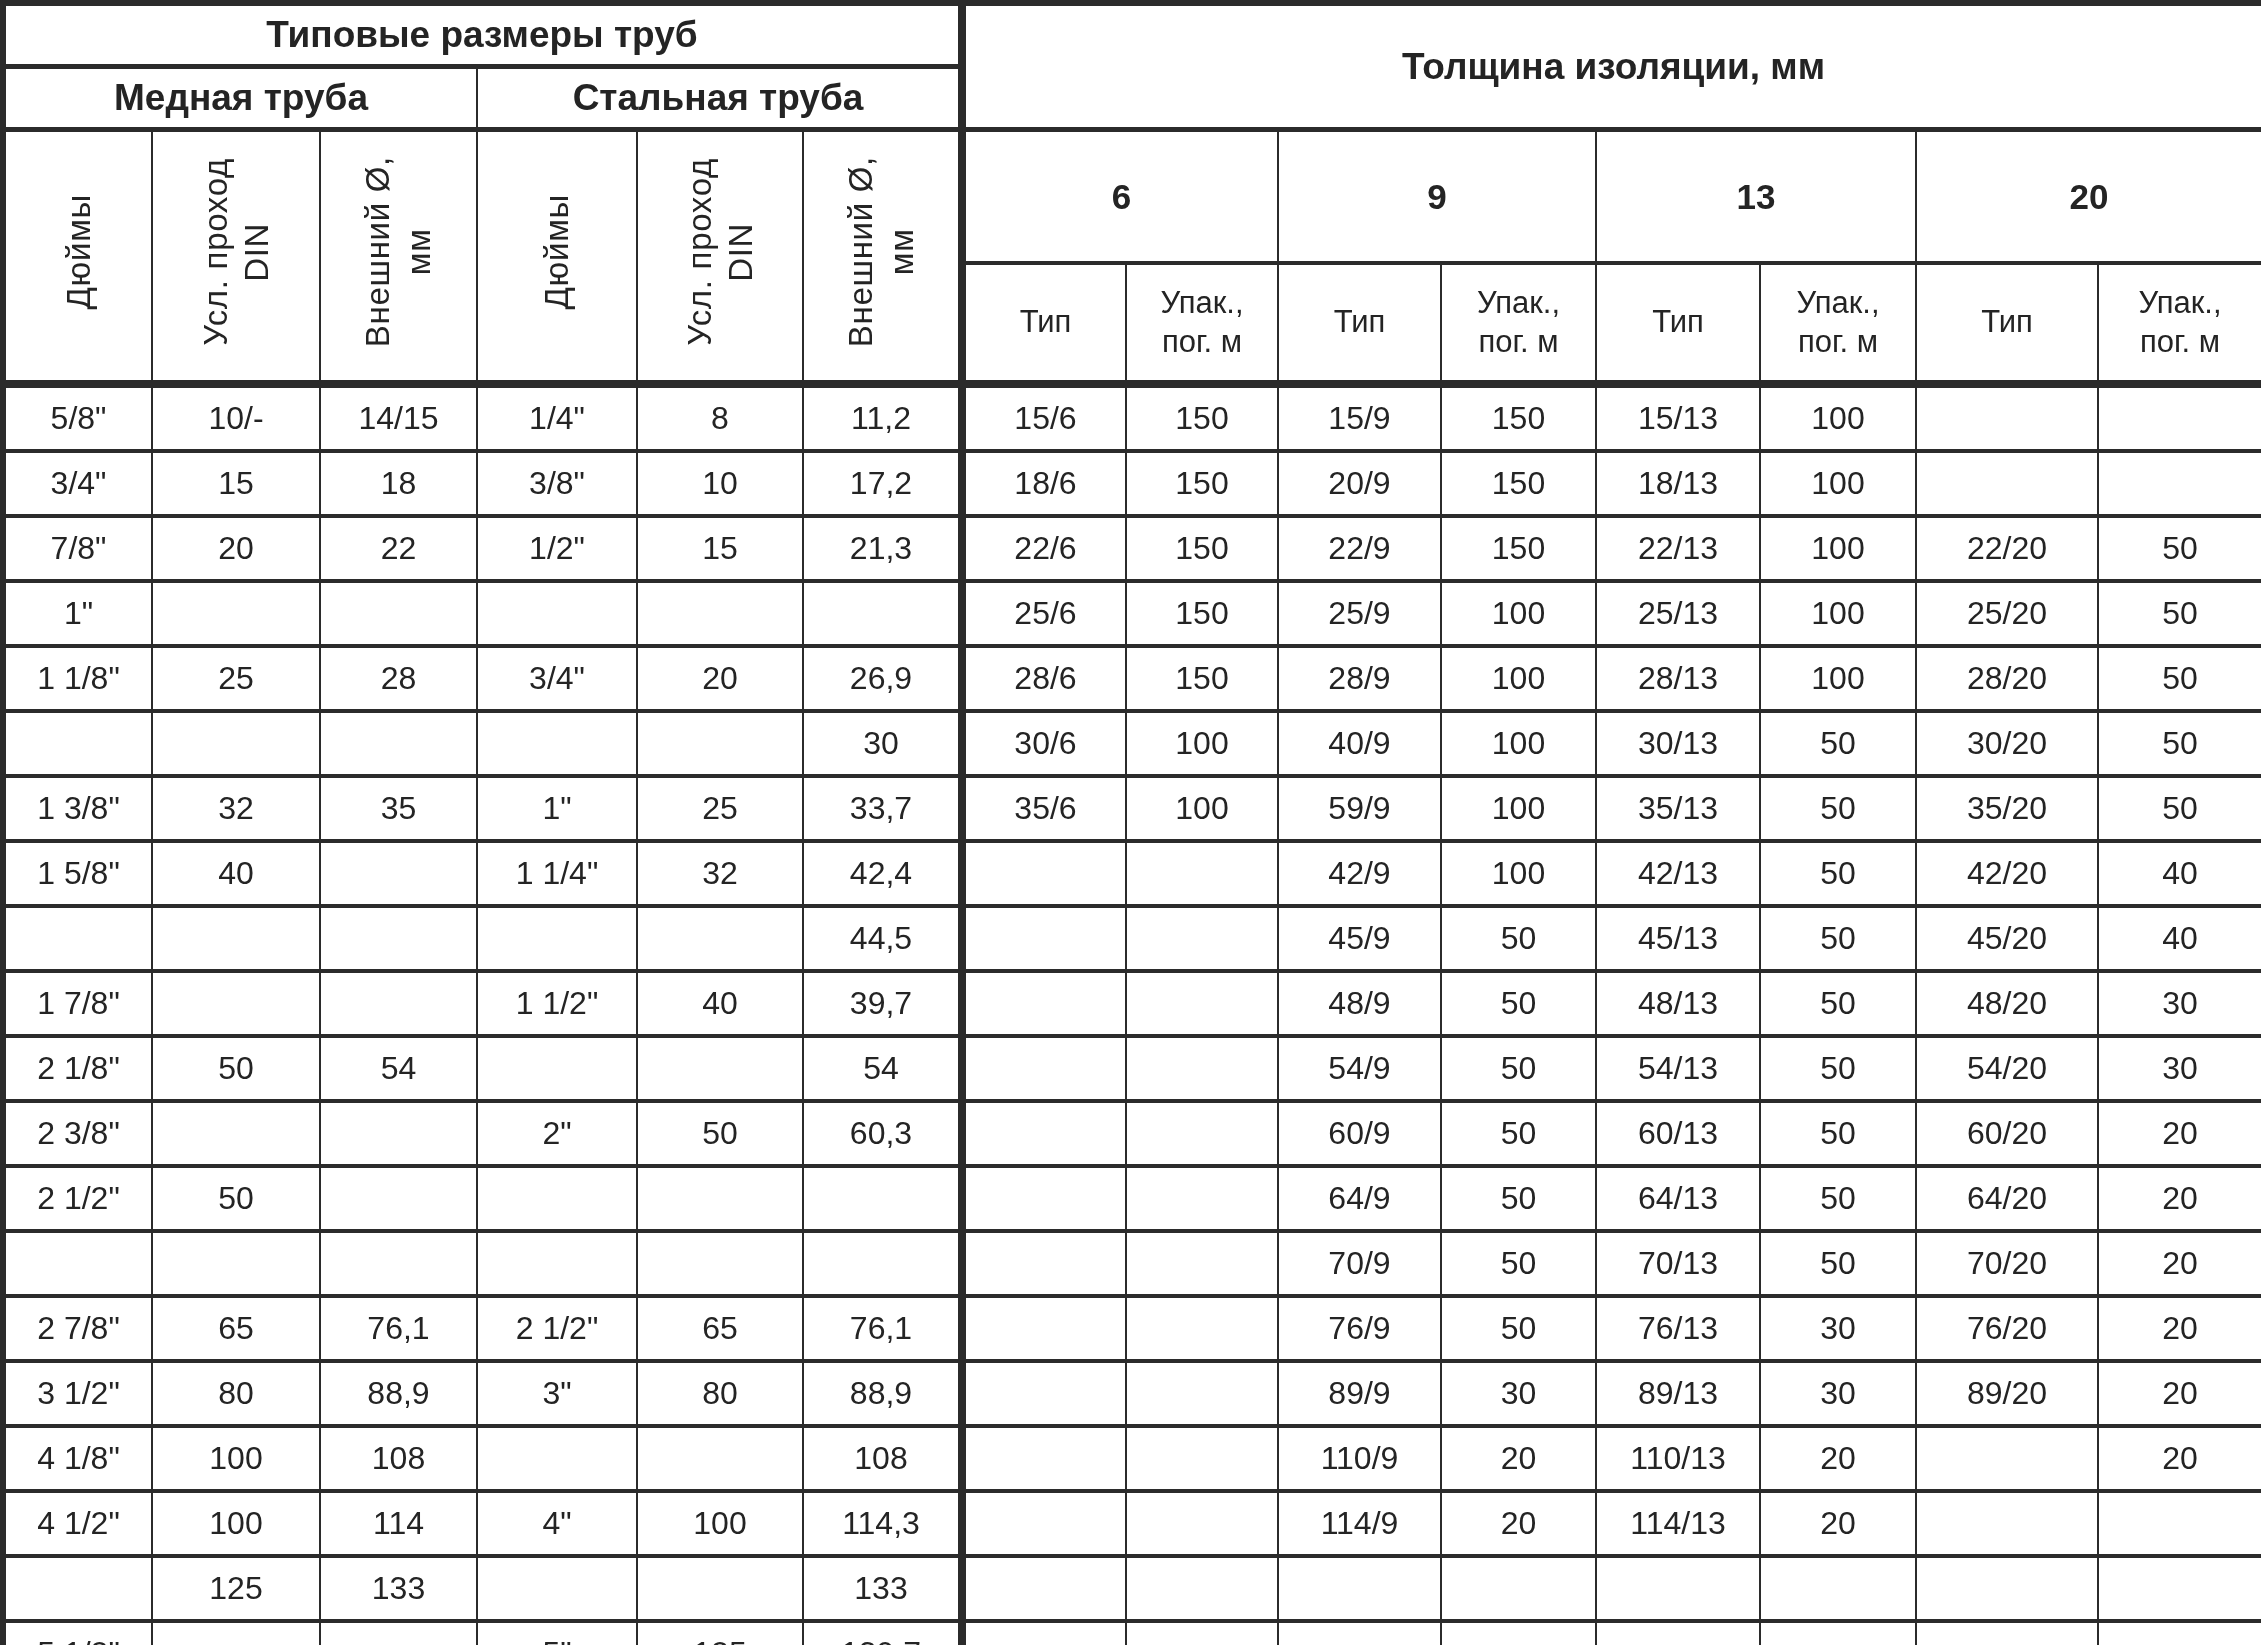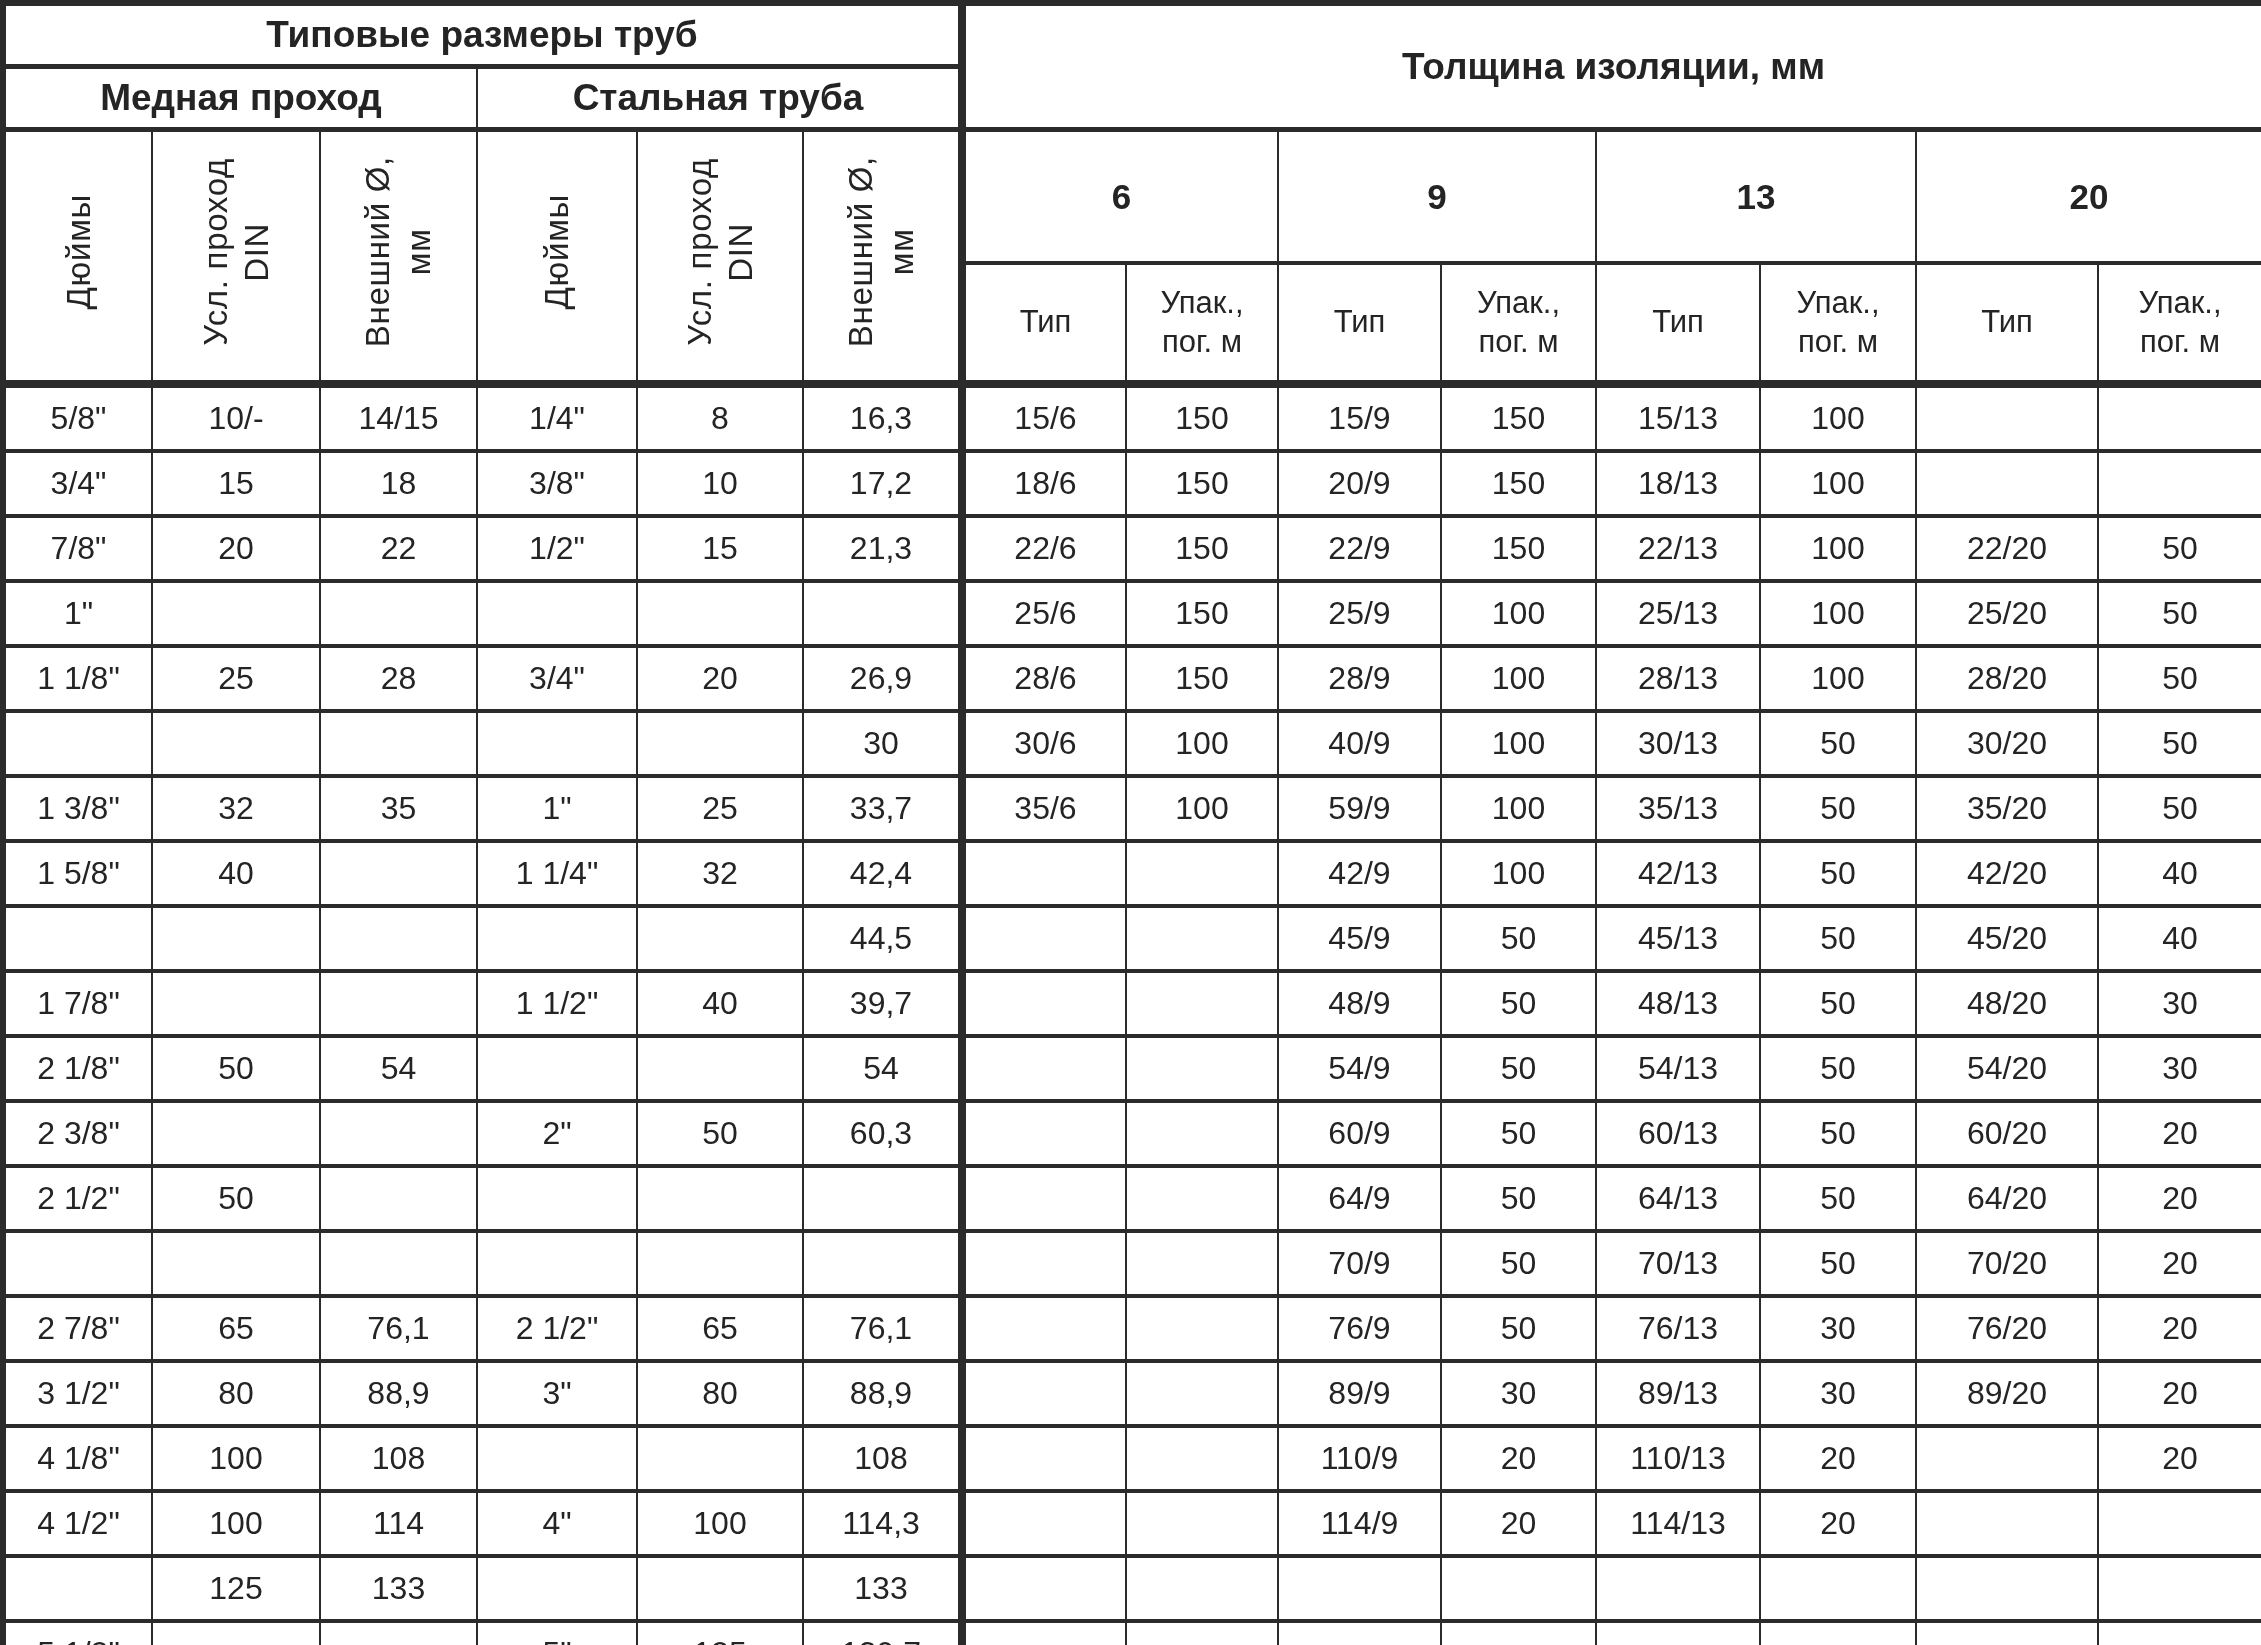--- a/index.html
+++ b/index.html
@@ -85,21 +85,21 @@
         <col style="width:156px">
       <col style="width:182px">
         <col style="width:166px">
     </colgroup>
     <thead>
       <tr class="rA">
         <th colspan="6">Типовые размеры труб</th>
         <th colspan="8" rowspan="2" class="ins-title sec-start">Толщина изоляции, мм</th>
       </tr>
       <tr class="rB">
-        <th colspan="3">Медная проход</th>
+        <th colspan="3">Медная труба</th>
         <th colspan="3">Стальная труба</th>
       </tr>
       <tr class="rC">
         <th rowspan="2" class="vert-th"><span class="vert">Дюймы</span></th>
         <th rowspan="2" class="vert-th"><span class="vert">Усл. проход
 DIN</span></th>
         <th rowspan="2" class="vert-th"><span class="vert">Внешний Ø,
 мм</span></th>
         <th rowspan="2" class="vert-th"><span class="vert">Дюймы</span></th>
         <th rowspan="2" class="vert-th"><span class="vert">Усл. проход
@@ -126,21 +126,21 @@
 пог. м</th>
       </tr>
     </thead>
     <tbody>
         <tr>
           <td>5/8"</td>
           <td>10/-</td>
           <td>14/15</td>
           <td>1/4"</td>
           <td>8</td>
-          <td>16,3</td>
+          <td>11,2</td>
           <td>15/6</td>
           <td>150</td>
           <td>15/9</td>
           <td>150</td>
           <td>15/13</td>
           <td>100</td>
           <td></td>
           <td></td>
         </tr>
         <tr>

